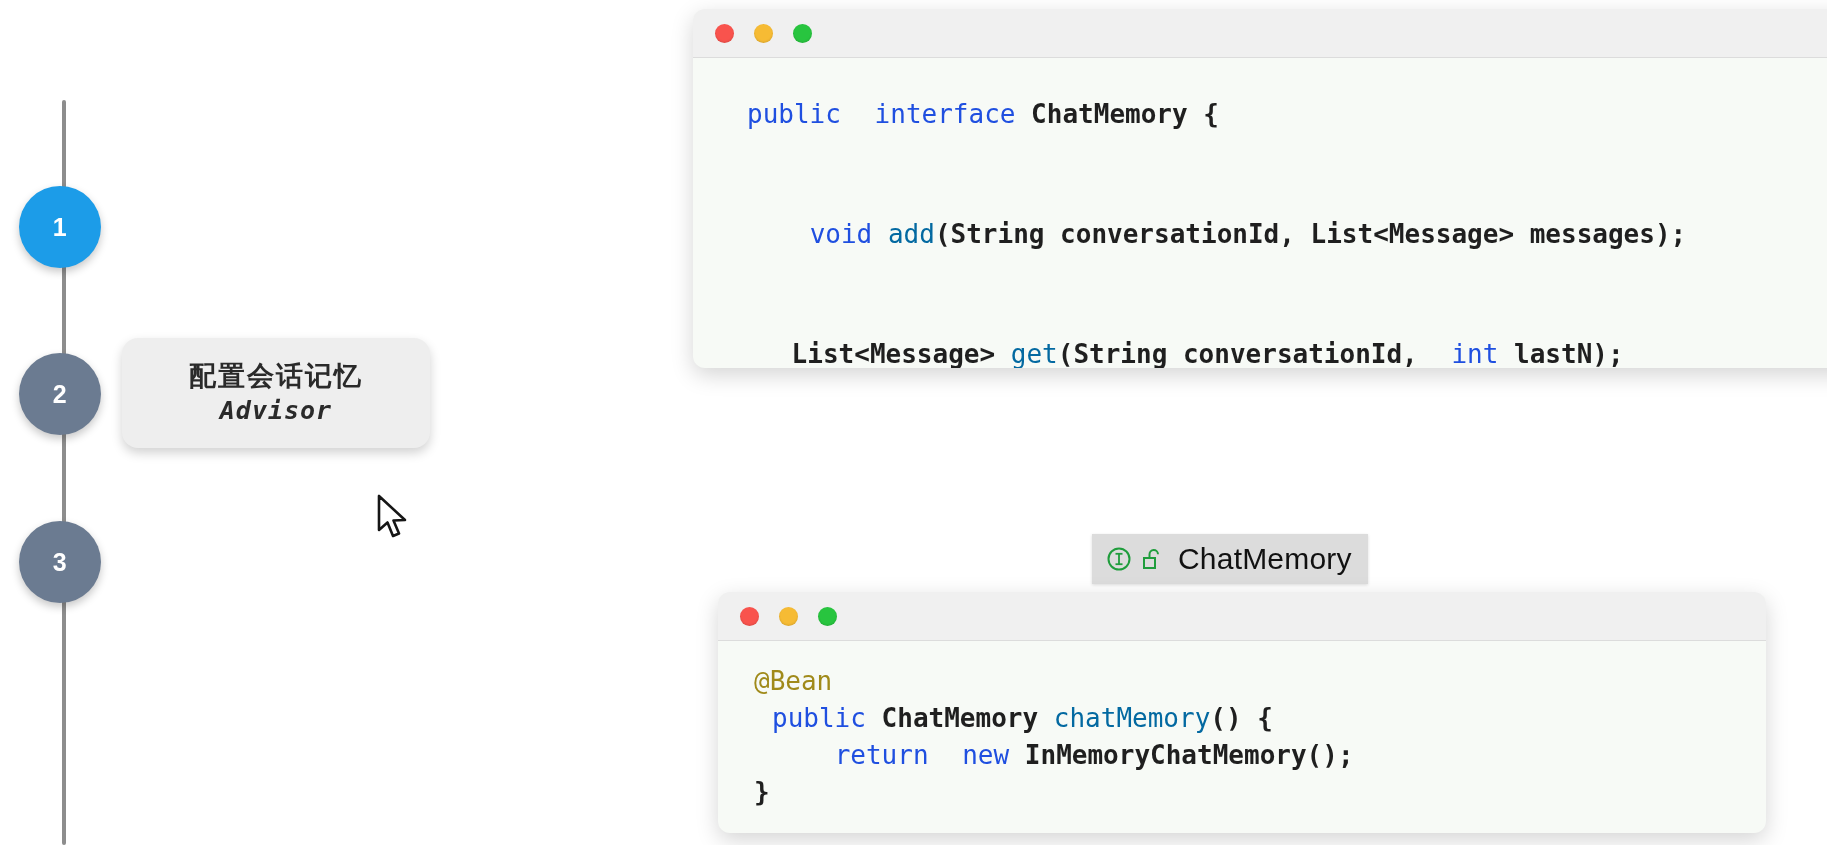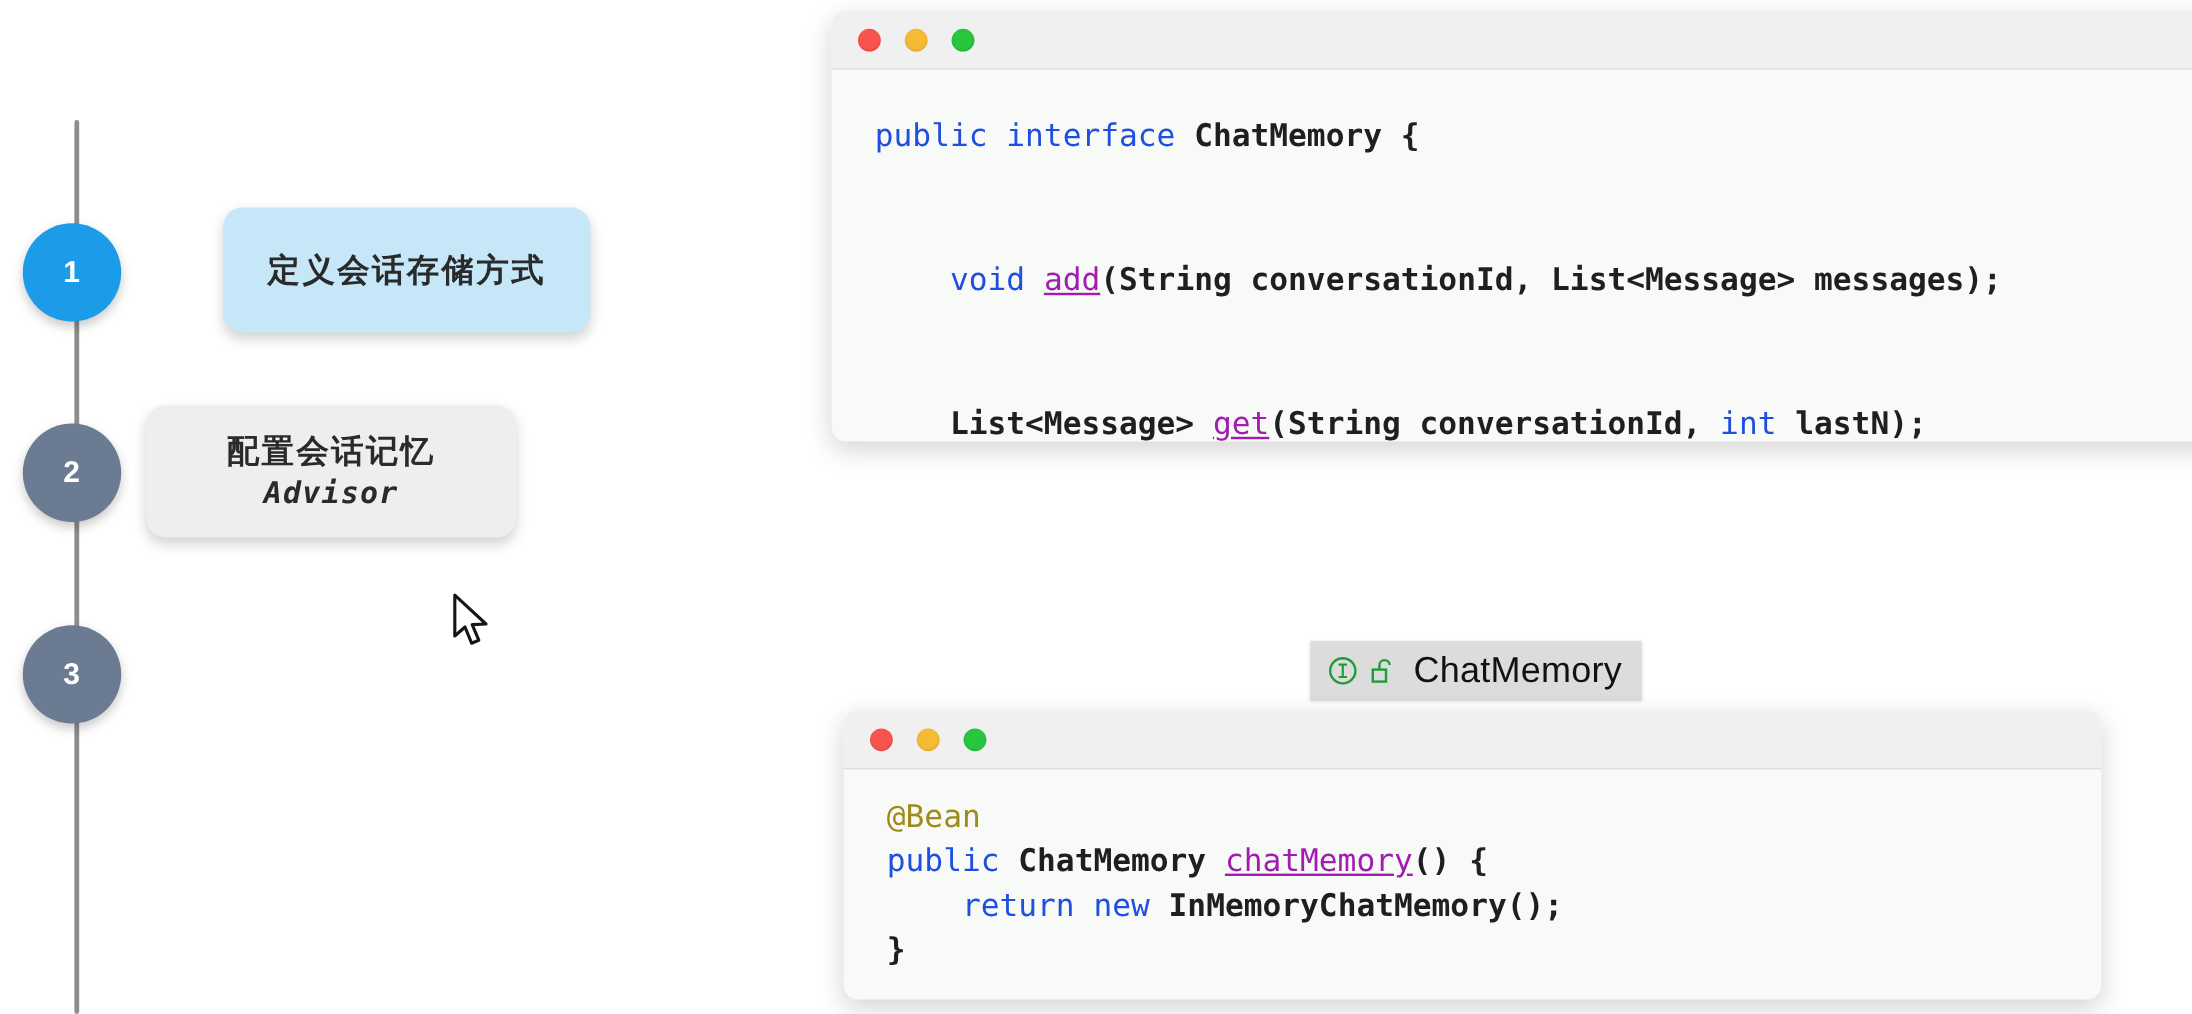--- a/index.html
+++ b/index.html
@@ -118,27 +118,27 @@
   .code-body {
     padding: 26px 0 22px 36px;
     font-family: "DejaVu Sans Mono", "Liberation Mono", monospace;
     font-size: 26px;
     line-height: 60px;
     white-space: pre;
     color: #1f1f1f;
   }
   .code-body.compact { line-height: 37px; padding-top: 22px; }
 
-  .tok-kw    { color: #1f4fe0; }
-  .tok-fn    { color: #a21caf; text-decoration: underline; }
+  .tok-kw    { color: #1f4fe0; margin-left: 18px; }
+  .tok-fn    { color: #0369a1; }
   .tok-anno  { color: #a08a1a; }
   .tok-plain { color: #1f1f1f; font-weight: bold; }
 
   #code-window-top    { left: 693px; top: 9px;  width: 1170px; height: 359px; }
-  #code-window-bottom { left: 703px; top: 592px; width: 1048px; height: 241px; }
+  #code-window-bottom { left: 718px; top: 592px; width: 1048px; height: 241px; }
 
   
   #chatmemory-tooltip {
     position: absolute;
     left: 1092px; top: 534px;
     height: 50px;
     padding: 0 16px 0 14px;
     background: #dcdcdc;
     display: flex;
     align-items: center;
@@ -160,23 +160,20 @@
   <div class="step-node" id="step-node-1" style="background: rgb(28, 156, 232);">
     <span>1</span>
   </div>
   <div class="step-node" id="step-node-2" style="background: rgb(107, 123, 145);">
     <span>2</span>
   </div>
   <div class="step-node" id="step-node-3" style="background: rgb(107, 123, 145);">
     <span>3</span>
   </div>
 
-  <div class="step-card" id="step-card-1" style="background: rgb(198, 231, 248);">
-    <span class="card-cn">定义会话存储方式</span>
-  </div>
 
   <div class="step-card" id="step-card-2" style="background: rgb(238, 238, 238);">
     <span class="card-cn">配置会话记忆</span>
     <span class="card-mono">Advisor</span>
   </div>
 
 
   <svg id="mouse-cursor" viewBox="0 0 34 46">
     <path d="M3 2 L3 36 L11.5 28.5 L17 42 L23 39.5 L17.5 26.5 L29 26 Z" fill="#ffffff" stroke="#161616" stroke-width="2.6" stroke-linejoin="round"></path>
   </svg>

